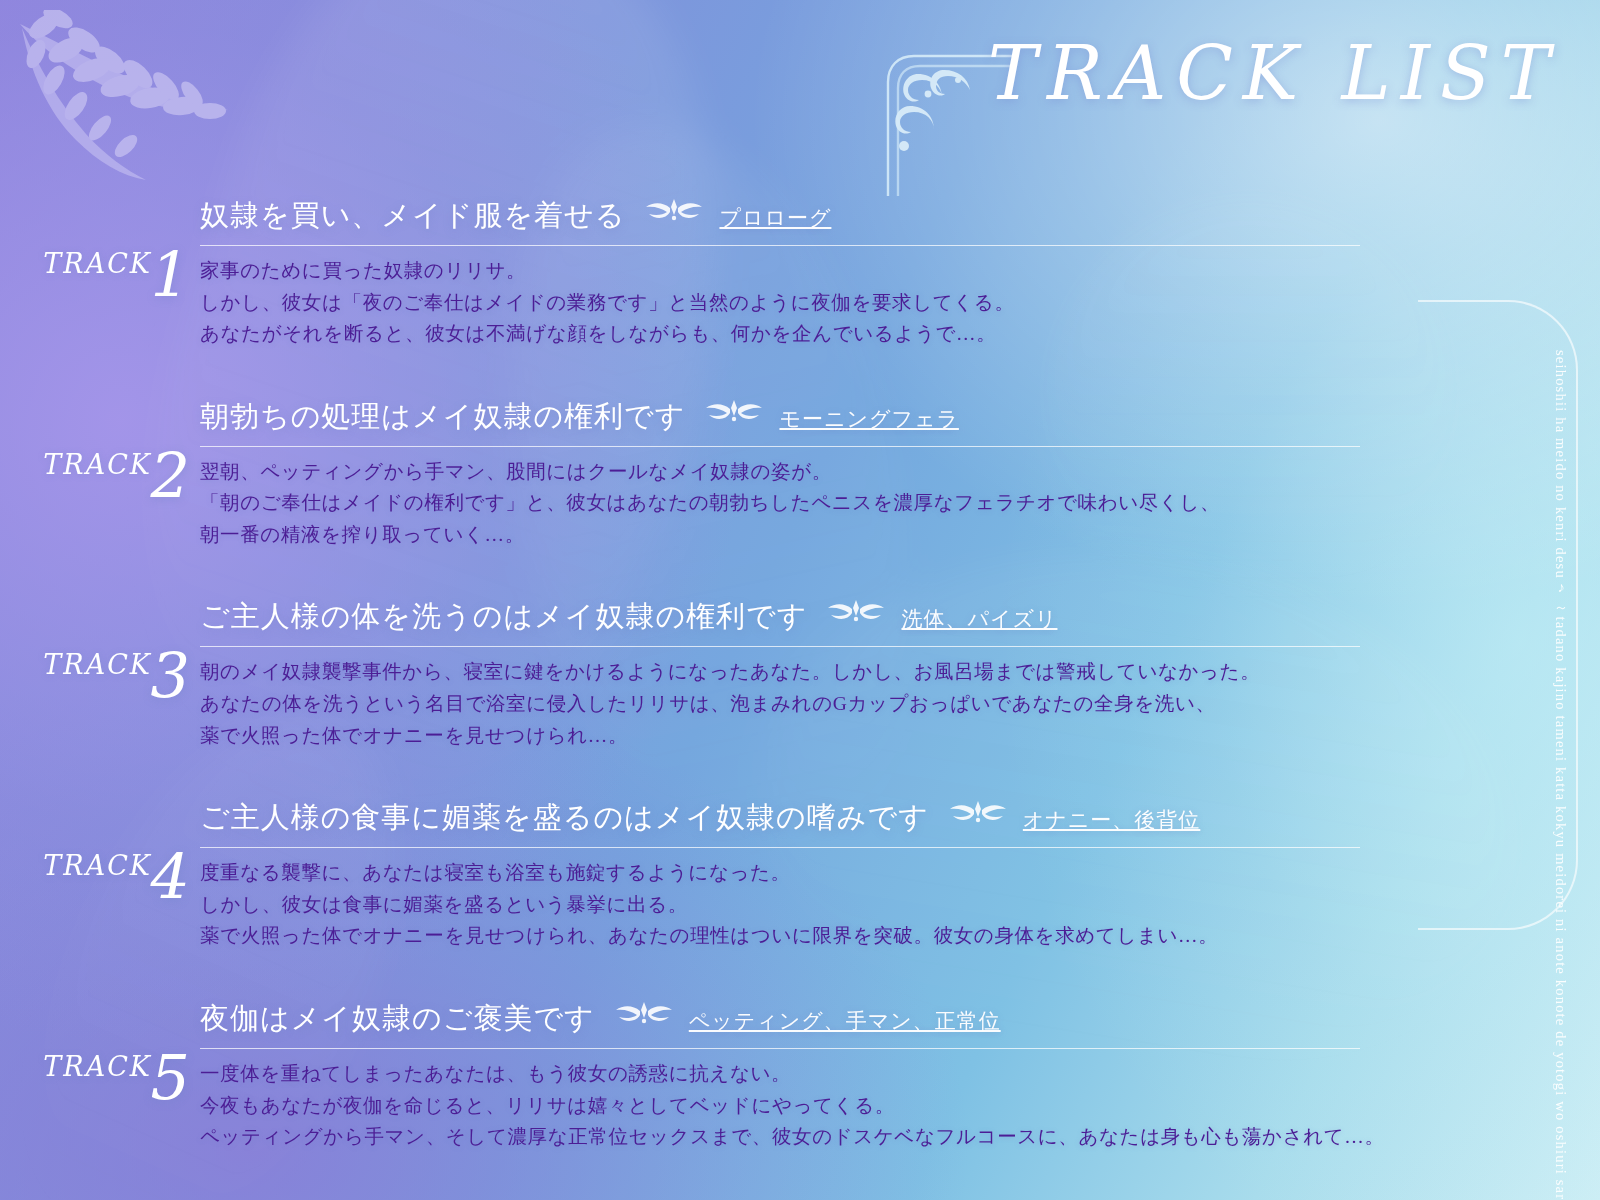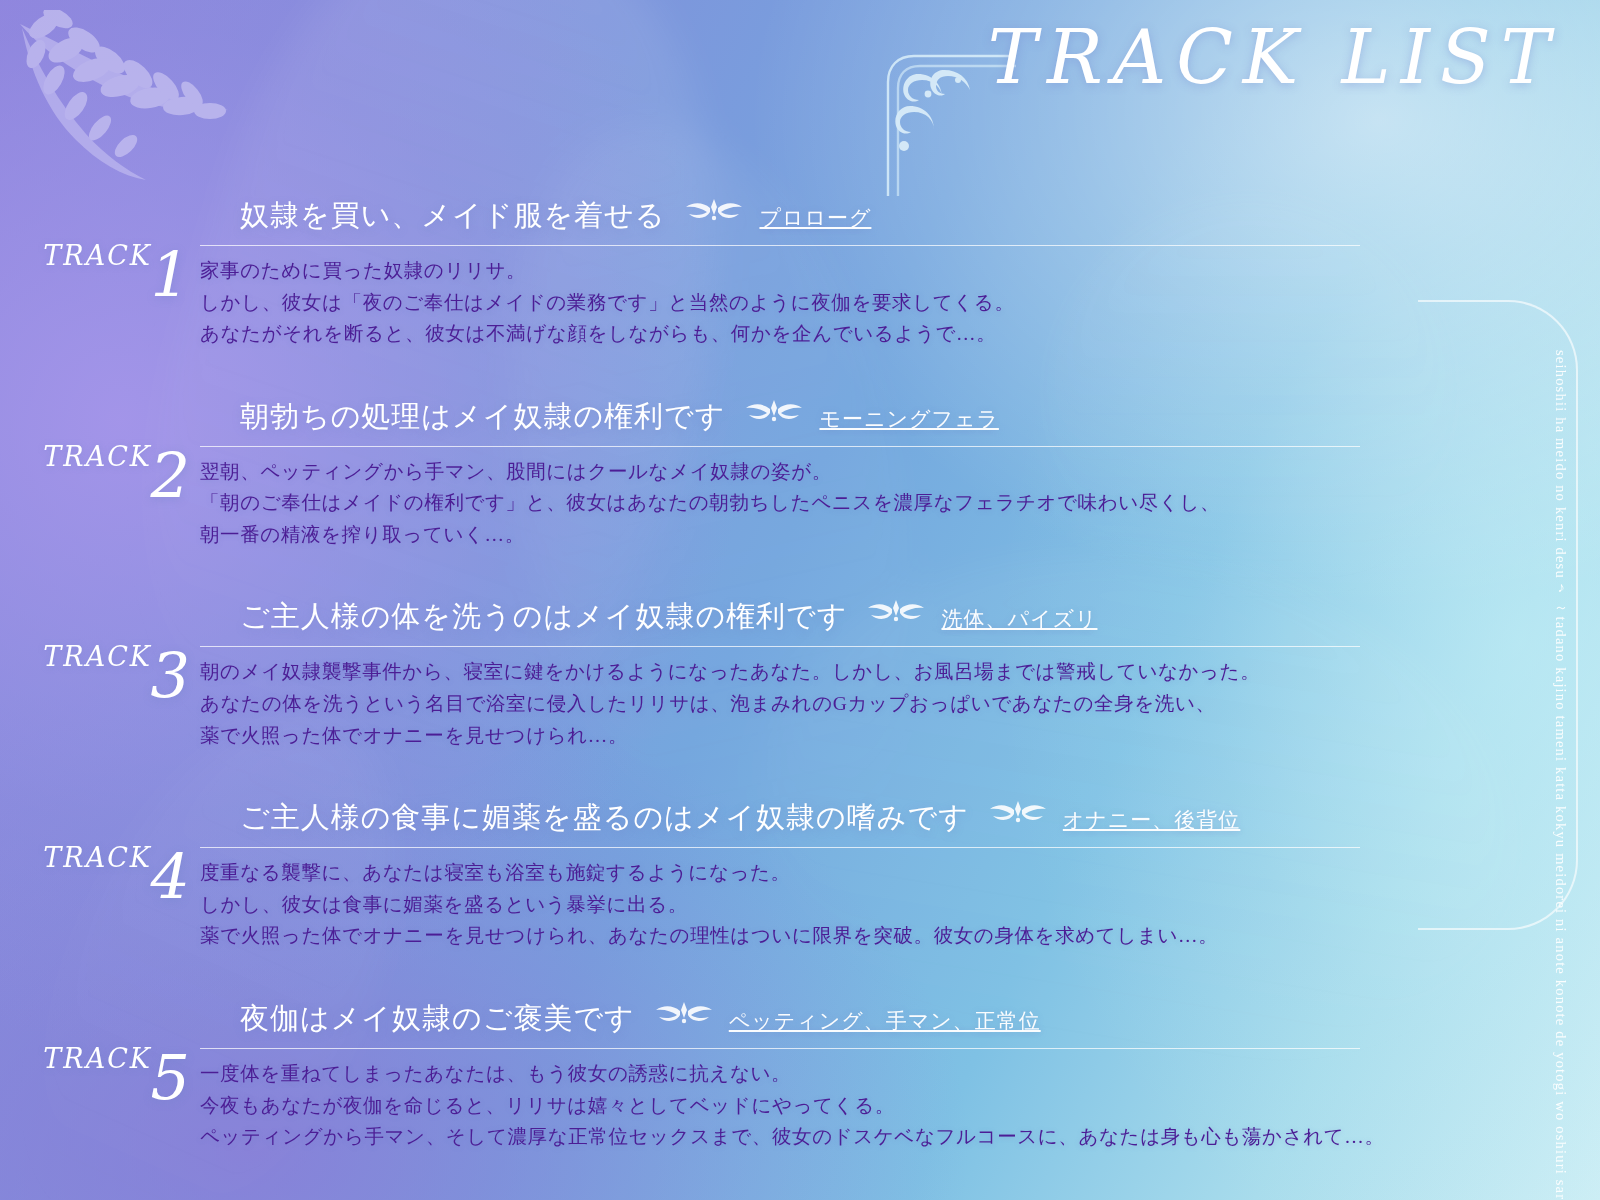--- a/index.html
+++ b/index.html
@@ -49,21 +49,21 @@
     top: 10px;
     width: 230px;
     height: 190px;
     opacity: .75;
   }
 
   
   #title-wrap {
     position: absolute;
     right: 40px;
-    top: 20px;
+    top: 36px;
     text-align: left;
   }
   #title {
     font-family: "DejaVu Serif", serif;
     font-style: italic;
     font-weight: 400;
     font-size: 74px;
     letter-spacing: 10px;
     color: #ffffff;
     text-shadow: 0 2px 10px rgba(120,140,210,.45);
@@ -136,21 +136,21 @@
     padding-right: 10px;
     height: 110px;
   }
   .track-num .word {
     font-family: "DejaVu Serif", serif;
     font-style: italic;
     font-size: 27px;
     letter-spacing: 2px;
     position: absolute;
     right: 48px;
-    top: 44px;
+    top: 52px;
     text-shadow: 0 1px 6px rgba(110,130,200,.4);
   }
   .track-num .digit {
     font-family: "DejaVu Serif", serif;
     font-style: italic;
     font-size: 62px;
     line-height: 1;
     position: absolute;
     right: 10px;
     top: 48px;
@@ -160,21 +160,20 @@
   .track-body {
     flex: 1 1 auto;
     padding-right: 60px;
   }
 
   .track-head {
     display: flex;
     align-items: baseline;
     gap: 0;
     white-space: nowrap;
-    margin-left: 40px;
   }
 
   .track-title {
     font-family: "Liberation Serif", serif;
     font-size: 29px;
     color: #ffffff;
     letter-spacing: 1px;
     text-shadow: 0 2px 8px rgba(110,130,200,.40);
   }
 

